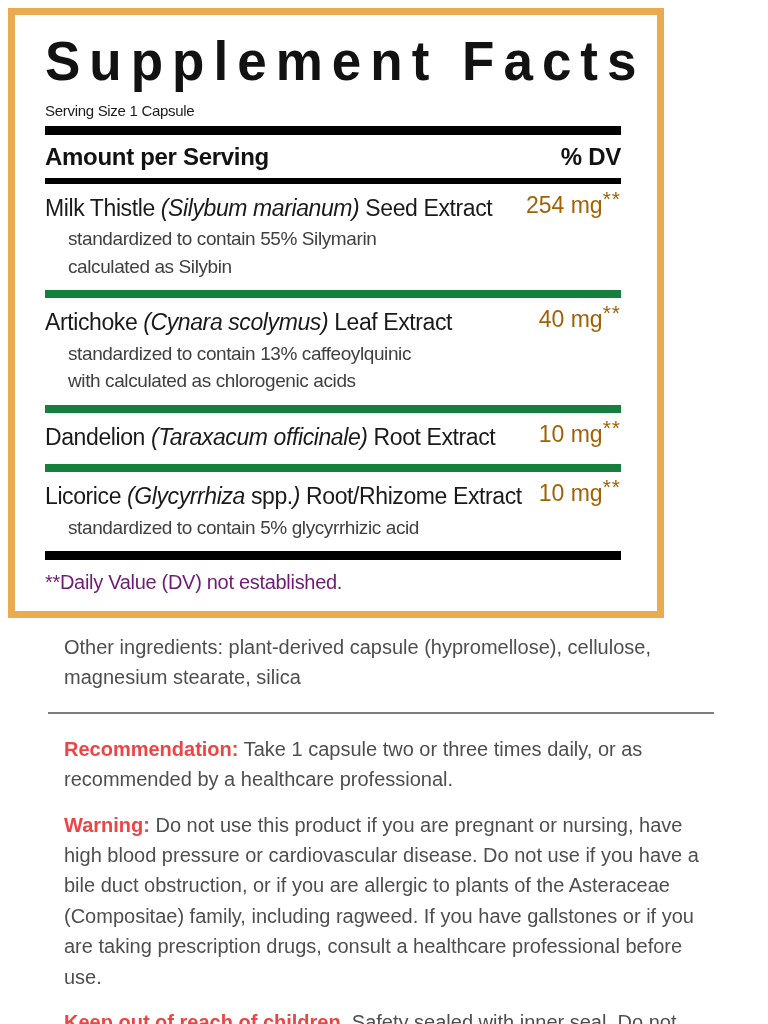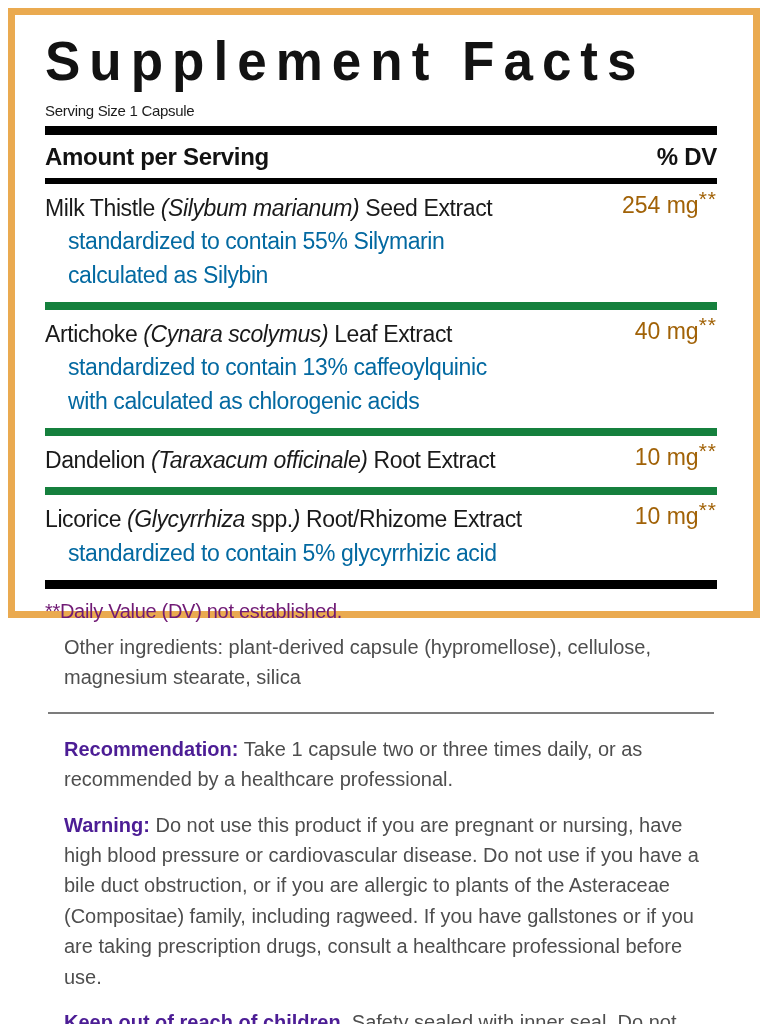--- a/index.html
+++ b/index.html
@@ -8,21 +8,21 @@
     width:768px; height:1024px;
     font-family:"Liberation Sans", sans-serif;
     color:#121212;
     position:relative;
     overflow:hidden;
   }
 
   
   .facts-box {
     position:absolute; left:8px; top:8px;
-    width:752px; height:610px;
+    width:656px; height:610px;
     border:7px solid #EAAA50;
     background:#ffffff;
     padding:10px 36px 0 30px;
   }
   .panel-title {
     font-size:53px; font-weight:bold; letter-spacing:9px;
     color:#121212; white-space:nowrap; margin-top:4px;
     transform:scaleY(1.04); transform-origin:left top;
   }
   .serving { font-size:15px; letter-spacing:-0.3px; margin-top:12px; color:#1c1c1c; }
@@ -35,30 +35,30 @@
     font-weight:bold; font-size:24px; letter-spacing:-0.3px;
     padding:8px 0 7px 0;
   }
   .row { padding:8px 0 10px 0; border-bottom:8px solid #15803d; }
   .row:last-child { border-bottom:none; }
   .row-top { display:flex; justify-content:space-between; }
   .row-name { font-size:23px; letter-spacing:-0.4px; line-height:1.45; color:#1a1a1a; }
   .row-name .it { font-style:italic; }
   .row-amount { font-size:23px; white-space:nowrap; padding-left:12px; color:#a16207; }
   .row-amount .sup { position:relative; top:-7px; font-size:21px; letter-spacing:1px; }
-  .row-detail { font-size:23px; letter-spacing:-0.4px; line-height:1.45; padding-left:23px; color:#0369a1; }
+  .row-detail { font-size:19px; letter-spacing:-0.4px; line-height:1.45; padding-left:23px; color:#404040; }
   .footnote { font-size:20px; letter-spacing:-0.3px; padding:11px 0; color:#701a75; }
 
   
   .below {
     position:absolute; left:48px; top:632px; width:666px;
     font-size:20px; line-height:1.52; color:#4e4e4e;
   }
   .below p { margin:0 0 15px 16px; }
-  .below .lead { font-weight:bold; color:#4c1d95; }
+  .below .lead { font-weight:bold; color:#ef4444; }
   .rule {
     border:none; border-top:2px solid #7c7c7c;
     margin:19px 0 20px 0; width:100%;
   }
 </style>
 </head>
 <body>
 
 <div class="facts-box">
   <div class="panel-title">Supplement Facts</div>

